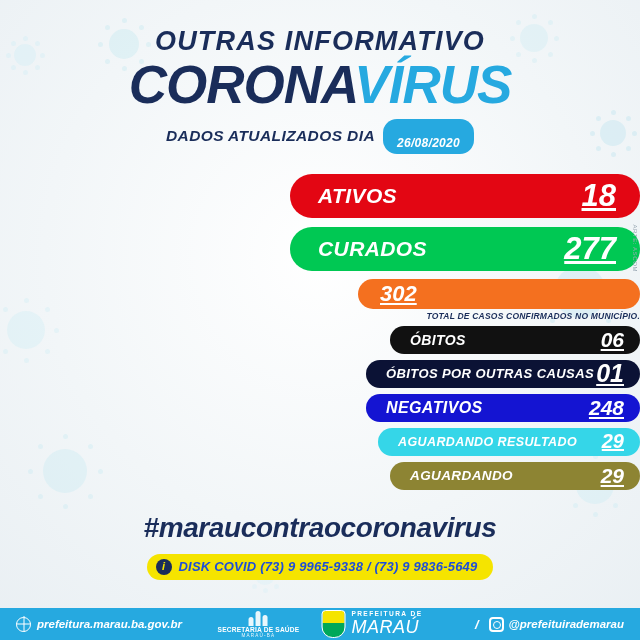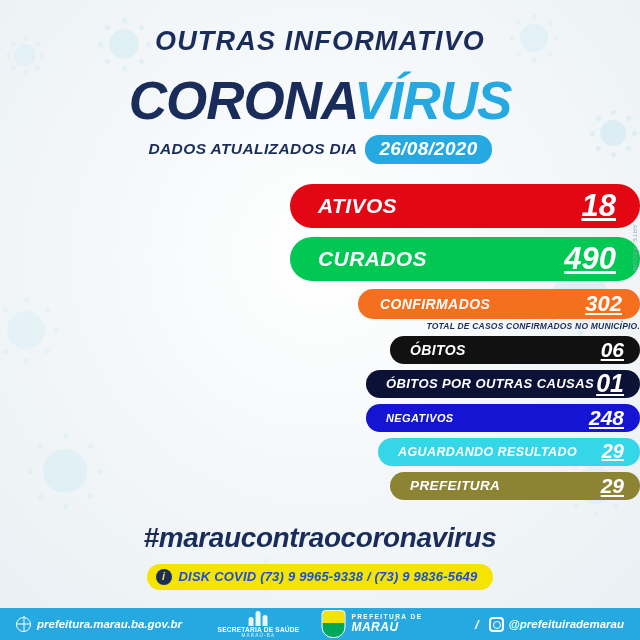--- a/index.html
+++ b/index.html
@@ -56,21 +56,21 @@
   }
   .boletim {
     font-size: 27px;
     font-weight: bold;
     letter-spacing: 1.2px;
     color: #1a2d5a;
     font-style: italic;
     font-family: "Liberation Sans", sans-serif;
   }
   .corona-line {
-    margin-top: 16px;
+    margin-top: 0;
     font-size: 53px;
     font-weight: bold;
     font-style: italic;
     letter-spacing: -1px;
     line-height: 1.05;
   }
   .corona-line .part1 { color: #1a2d5a; }
   .corona-line .part2 { color: #26a9e0; }
 
   .dados-row {
@@ -83,24 +83,24 @@
   .dados-label {
     font-size: 15.5px;
     font-weight: bold;
     font-style: italic;
     color: #1a2d5a;
     letter-spacing: .4px;
   }
   .date-pill {
     background: #26a9e0;
     color: #ffffff;
-    font-size: 19px;
-    font-weight: bold;
-    font-style: italic;
-    padding: 3px 14px 4px 14px;
+    font-size: 12px;
+    font-weight: bold;
+    font-style: italic;
+    padding: 17px 14px 4px 14px;
     border-radius: 14px;
     letter-spacing: .3px;
   }
 
   
   .bars {
     position: relative;
     z-index: 3;
     margin-top: 20px;
     display: flex;
@@ -152,21 +152,21 @@
 
   .bar-4 { width: 250px; height: 28px; padding: 0 16px 0 20px; background: #111111; margin-bottom: 6px; }
   .bar-4 .label { font-size: 14px; }
   .bar-4 .value { font-size: 21px; }
 
   .bar-5 { width: 274px; height: 28px; padding: 0 16px 0 20px; background: #0b1235; margin-bottom: 6px; }
   .bar-5 .label { font-size: 13px; }
   .bar-5 .value { font-size: 25px; }
 
   .bar-6 { width: 274px; height: 28px; padding: 0 16px 0 20px; background: #1414d2; margin-bottom: 6px; }
-  .bar-6 .label { font-size: 11px; }
+  .bar-6 .label { font-size: 16px; }
   .bar-6 .value { font-size: 21px; }
 
   .bar-7 { width: 262px; height: 28px; padding: 0 16px 0 20px; background: #35d6e8; margin-bottom: 6px; }
   .bar-7 .label { font-size: 12.5px; }
   .bar-7 .value { font-size: 20px; }
 
   .bar-8 { width: 250px; height: 28px; padding: 0 16px 0 20px; background: #8d8433; margin-bottom: 0; }
   .bar-8 .label { font-size: 13.5px; }
   .bar-8 .value { font-size: 21px; }
 
@@ -376,21 +376,21 @@
   }
   .shield {
     width: 22px;
     height: 26px;
     background: linear-gradient(#f5e400 0 45%, #00a859 45% 100%);
     border: 1.5px solid #ffffff;
     border-radius: 4px 4px 11px 11px;
   }
   .pref-text { line-height: 1.05; }
   .pref-small { font-size: 6.6px; font-weight: bold; letter-spacing: 1.4px; }
-  .pref-big { font-size: 12px; font-weight: bold; font-style: italic; letter-spacing: .5px; }
+  .pref-big { font-size: 18px; font-weight: normal; font-style: italic; letter-spacing: .5px; }
 
   .side-credit {
     position: absolute;
     right: 3px;
     top: 272px;
     transform: rotate(90deg);
     transform-origin: right top;
     font-size: 6px;
     color: #9aa8b4;
     letter-spacing: .6px;
@@ -523,25 +523,24 @@
 
   <div class="bars">
 
     <div class="bar bar-1">
       <span class="label">ATIVOS</span>
       <span class="value">18</span>
     </div>
 
     <div class="bar bar-2">
       <span class="label">CURADOS</span>
-      <span class="value">490</span>
+      <span class="value">277</span>
     </div>
 
     <div class="bar bar-3">
-      <span class="label">CONFIRMADOS</span>
       <span class="value">302</span>
     </div>
 
     <div class="subnote">TOTAL DE CASOS CONFIRMADOS NO MUNICÍPIO.</div>
 
     <div class="bar bar-4">
       <span class="label">ÓBITOS</span>
       <span class="value">06</span>
     </div>
 
@@ -554,21 +553,21 @@
       <span class="label">NEGATIVOS</span>
       <span class="value">248</span>
     </div>
 
     <div class="bar bar-7">
       <span class="label">AGUARDANDO RESULTADO</span>
       <span class="value">29</span>
     </div>
 
     <div class="bar bar-8">
-      <span class="label">PREFEITURA</span>
+      <span class="label">AGUARDANDO</span>
       <span class="value">29</span>
     </div>
   </div>
 
   <div class="hashtag">#maraucontraocoronavirus</div>
 
   <div class="disk-wrap">
     <div class="disk">
       <span class="info-icon">i</span>
       <span class="disk-text">DISK COVID  (73) 9 9965-9338 / (73) 9 9836-5649</span>

